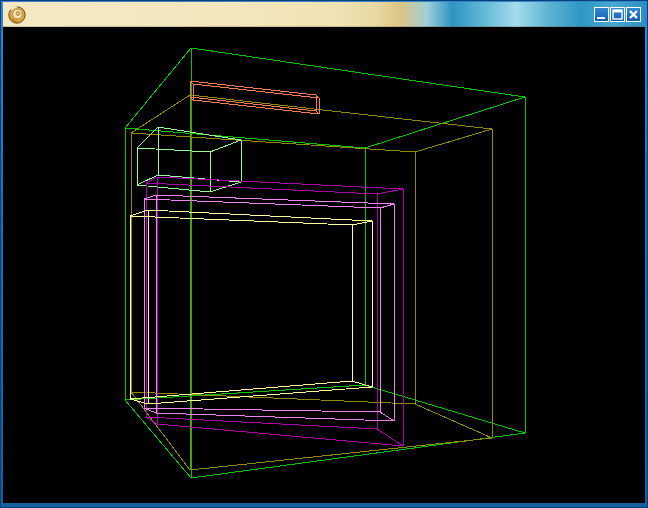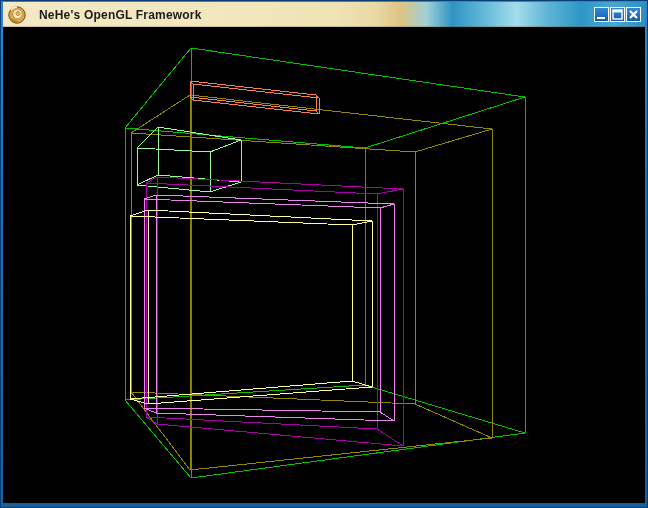--- a/index.html
+++ b/index.html
@@ -44,21 +44,20 @@
   <div class="titlebar">
     <span class="app-icon">
       <svg width="21" height="21" viewBox="0 0 21 21">
         <circle cx="10" cy="11" r="8.2" fill="#d9a843" stroke="#7a4a14" stroke-width="1"></circle>
         <path d="M10 11 m-8 2 a8.2 8.2 0 0 0 10 5 z" fill="#b07820" opacity="0.7"></path>
         <circle cx="10.5" cy="10" r="4.8" fill="#f4e8cc" stroke="#c09040" stroke-width="1"></circle>
         <circle cx="11" cy="9.5" r="2" fill="#e2bc5e" stroke="#a87830" stroke-width="0.8"></circle>
         <path d="M4 6 a8 8 0 0 1 6 -3" stroke="#fdf6e0" stroke-width="1.4" fill="none"></path>
       </svg>
     </span>
-    <span class="title">NeHe's OpenGL Framework</span>
 
     <span class="winbtns">
       <button class="wbtn">
         <svg width="13" height="13" viewBox="0 0 13 13">
           <rect x="2" y="9" width="8" height="2" fill="#fff"></rect>
         </svg>
       </button>
       <button class="wbtn">
         <svg width="13" height="13" viewBox="0 0 13 13">
           <rect x="2" y="2" width="9" height="9" fill="none" stroke="#fff" stroke-width="1.4"></rect>

